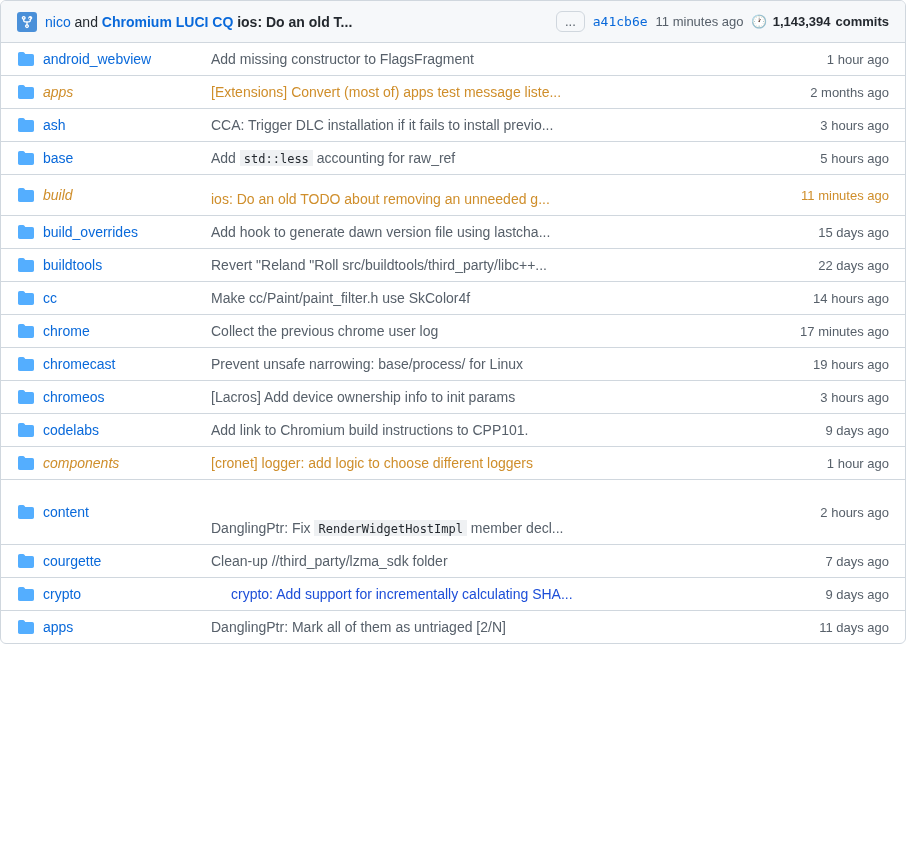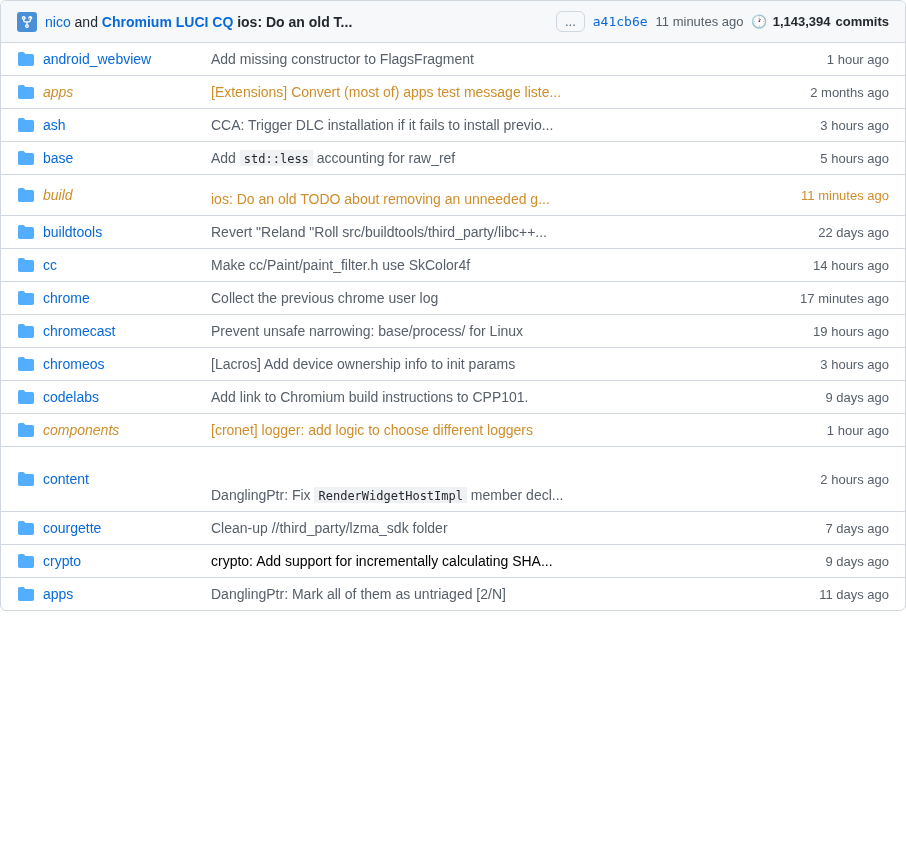--- a/index.html
+++ b/index.html
@@ -197,20 +197,30 @@
         <span class="file-name orange">build</span>
         <span class="commit-text" style="color: rgb(207, 142, 43); margin-top: 8px;">ios: Do an old TODO about removing an unneeded g...</span>
         <span class="commit-time orange">11 minutes ago</span>
       </div>
       <div class="file-row">
         <span class="folder-icon">
           <svg viewBox="0 0 16 16" width="18" height="16" fill="#54aeff" style="display:block;">
     <path d="M1.75 1A1.75 1.75 0 000 2.75v10.5C0 14.216.784 15 1.75 15h12.5A1.75 1.75 0 0016 13.25v-8.5A1.75 1.75 0 0014.25 3H7.5a.25.25 0 01-.2-.1l-.9-1.2C6.07 1.26 5.55 1 5 1H1.75z"></path>
   </svg>
         </span>
+        <span class="file-name">build_overrides</span>
+        <span class="commit-text" style="color: rgb(87, 96, 106);">Add hook to generate dawn version file using lastcha...</span>
+        <span class="commit-time">15 days ago</span>
+      </div>
+      <div class="file-row">
+        <span class="folder-icon">
+          <svg viewBox="0 0 16 16" width="18" height="16" fill="#54aeff" style="display:block;">
+    <path d="M1.75 1A1.75 1.75 0 000 2.75v10.5C0 14.216.784 15 1.75 15h12.5A1.75 1.75 0 0016 13.25v-8.5A1.75 1.75 0 0014.25 3H7.5a.25.25 0 01-.2-.1l-.9-1.2C6.07 1.26 5.55 1 5 1H1.75z"></path>
+  </svg>
+        </span>
         <span class="file-name">buildtools</span>
         <span class="commit-text" style="color: rgb(87, 96, 106);">Revert "Reland "Roll src/buildtools/third_party/libc++...</span>
         <span class="commit-time">22 days ago</span>
       </div>
       <div class="file-row">
         <span class="folder-icon">
           <svg viewBox="0 0 16 16" width="18" height="16" fill="#54aeff" style="display:block;">
     <path d="M1.75 1A1.75 1.75 0 000 2.75v10.5C0 14.216.784 15 1.75 15h12.5A1.75 1.75 0 0016 13.25v-8.5A1.75 1.75 0 0014.25 3H7.5a.25.25 0 01-.2-.1l-.9-1.2C6.07 1.26 5.55 1 5 1H1.75z"></path>
   </svg>
         </span>
@@ -288,21 +298,21 @@
         <span class="commit-text" style="color: rgb(87, 96, 106);">Clean-up //third_party/lzma_sdk folder</span>
         <span class="commit-time">7 days ago</span>
       </div>
       <div class="file-row">
         <span class="folder-icon">
           <svg viewBox="0 0 16 16" width="18" height="16" fill="#54aeff" style="display:block;">
     <path d="M1.75 1A1.75 1.75 0 000 2.75v10.5C0 14.216.784 15 1.75 15h12.5A1.75 1.75 0 0016 13.25v-8.5A1.75 1.75 0 0014.25 3H7.5a.25.25 0 01-.2-.1l-.9-1.2C6.07 1.26 5.55 1 5 1H1.75z"></path>
   </svg>
         </span>
         <span class="file-name">crypto</span>
-        <span class="commit-text" style="color: #000000;">crypto: Add support for incrementally calculating SHA...</span>
+        <span class="commit-text" style="color: #1d4ed8; margin-left: 20px;">crypto: Add support for incrementally calculating SHA...</span>
         <span class="commit-time">9 days ago</span>
       </div>
       <div class="file-row">
         <span class="folder-icon">
           <svg viewBox="0 0 16 16" width="18" height="16" fill="#54aeff" style="display:block;">
     <path d="M1.75 1A1.75 1.75 0 000 2.75v10.5C0 14.216.784 15 1.75 15h12.5A1.75 1.75 0 0016 13.25v-8.5A1.75 1.75 0 0014.25 3H7.5a.25.25 0 01-.2-.1l-.9-1.2C6.07 1.26 5.55 1 5 1H1.75z"></path>
   </svg>
         </span>
         <span class="file-name">apps</span>
         <span class="commit-text" style="color: rgb(87, 96, 106);">DanglingPtr: Mark all of them as untriaged [2/N]</span>

